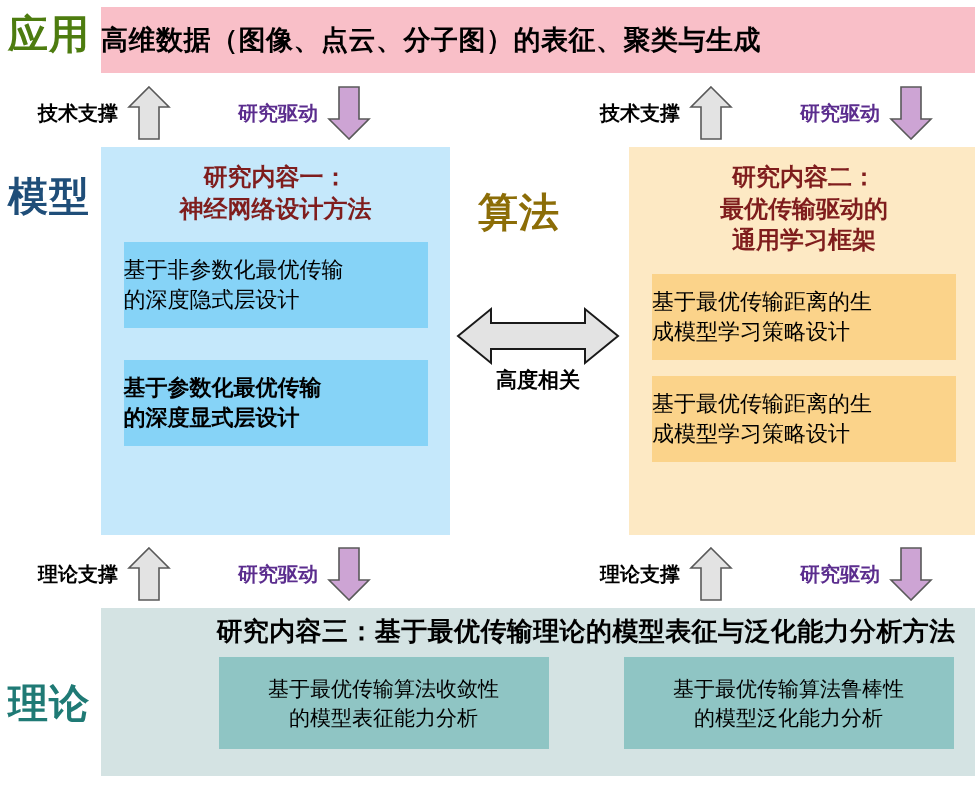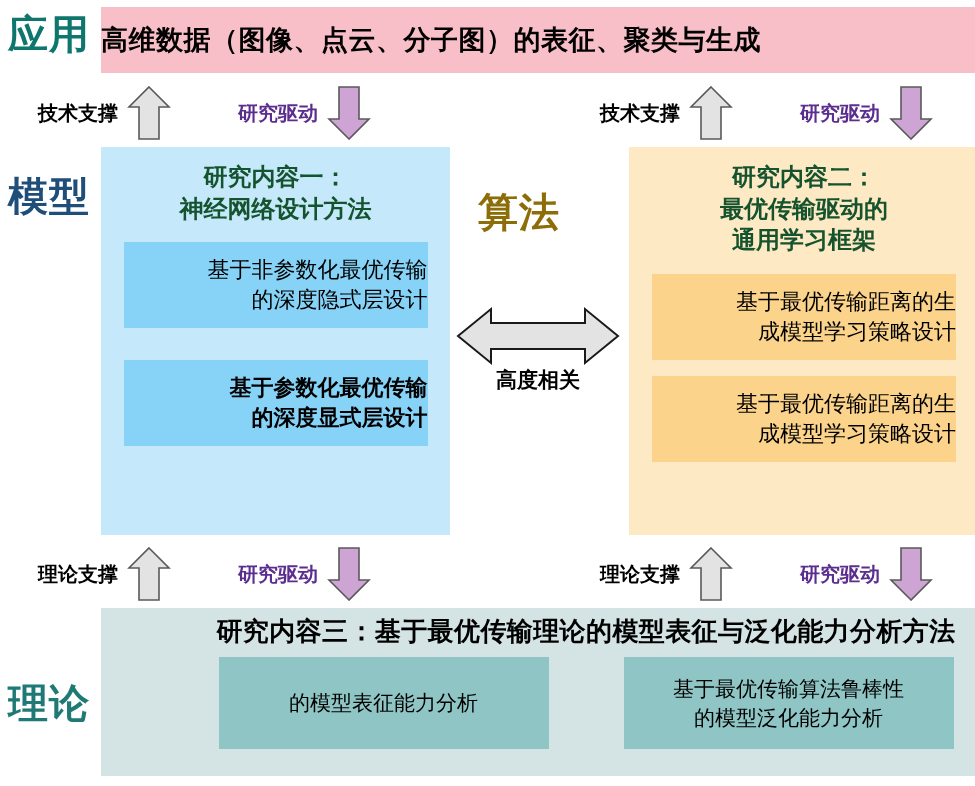--- a/index.html
+++ b/index.html
@@ -22,21 +22,21 @@
   }
 
   
   .tier-label {
     position: absolute;
     font-weight: bold;
     letter-spacing: 1px;
     white-space: nowrap;
     line-height: 1;
   }
-  #tier-app   { left: 8px;  top: 14px;  font-size: 40px; color: #0f766e; }
+  #tier-app   { left: 8px;  top: 14px;  font-size: 40px; color: #4d7c0f; }
   #tier-model { left: 8px;  top: 176px; font-size: 40px; color: #1f4e79; }
   #tier-theory{ left: 8px;  top: 683px; font-size: 40px; color: #1f7a75; }
 
   
   #app-banner {
     position: absolute;
     left: 101px; top: 7px;
     width: 874px; height: 66px;
     background: #f9bfc8;
     display: flex;
@@ -101,34 +101,34 @@
   #panel-algo {
     position: absolute;
     left: 629px; top: 147px;
     width: 350px; height: 388px;
     background: #fde9c4;
   }
   .panel-title {
     text-align: center;
     font-size: 24px;
     font-weight: bold;
-    color: #14532d;
+    color: #7f1d1d;
     line-height: 1.32;
     padding-top: 14px;
   }
   .subbox {
     margin: 0 auto;
     width: 304px;
     text-align: center;
     font-size: 22px;
     color: #000000;
     line-height: 1.36;
     display: flex;
     flex-direction: column;
-    align-items: flex-end;
+    align-items: flex-start;
     justify-content: center;
     box-sizing: border-box;
   }
   #panel-model .subbox { background: #86d3f7; height: 86px; }
   #panel-algo  .subbox { background: #fbd38a; height: 86px; }
   #model-sub-1 { margin-top: 18px; }
   #model-sub-2 { margin-top: 32px; font-weight: bold; }
   #algo-sub-1  { margin-top: 18px; }
   #algo-sub-2  { margin-top: 16px; }
 
@@ -310,20 +310,21 @@
       </svg>
     </div>
   </div>
 
   <div class="tier-label" id="tier-theory">理论</div>
 
   <div id="panel-theory">
     <div id="theory-title">研究内容三：基于最优传输理论的模型表征与泛化能力分析方法</div>
     <div id="theory-subrow">
       <div class="theory-subbox">
+        <div>基于最优传输算法收敛性</div>
         <div>的模型表征能力分析</div>
       </div>
       <div class="theory-subbox">
         <div>基于最优传输算法鲁棒性</div>
         <div>的模型泛化能力分析</div>
       </div>
     </div>
   </div>
 
 </div>

